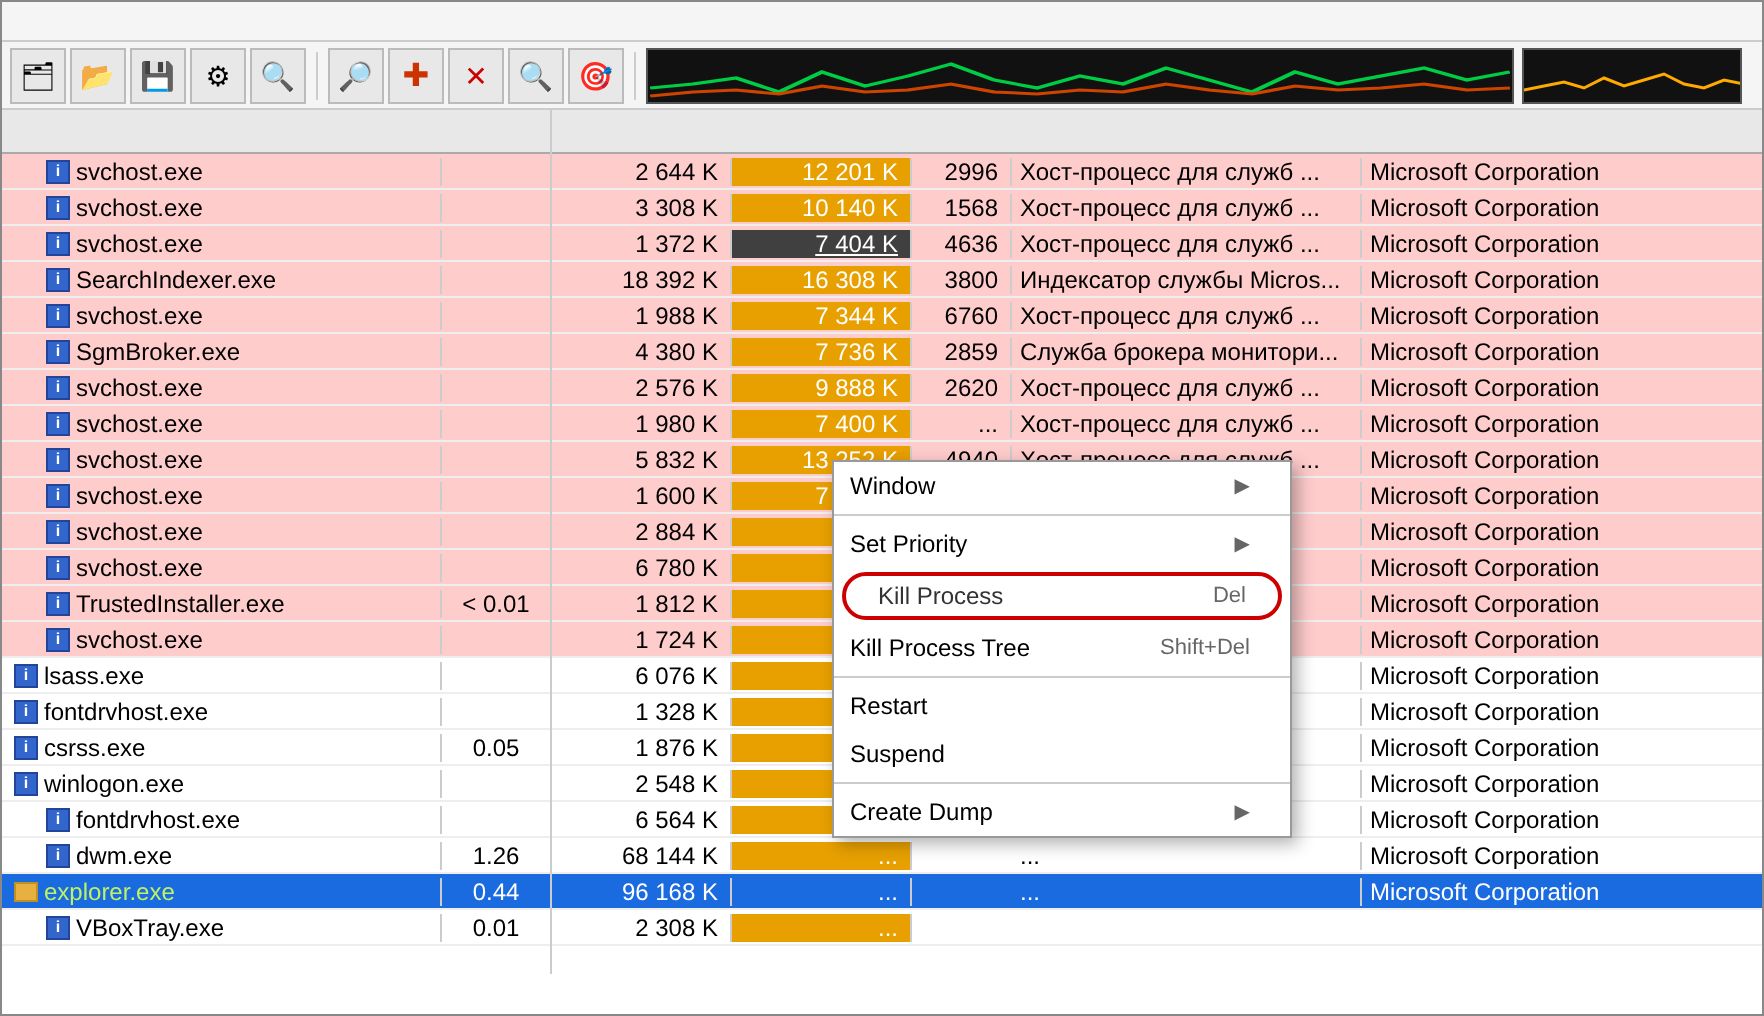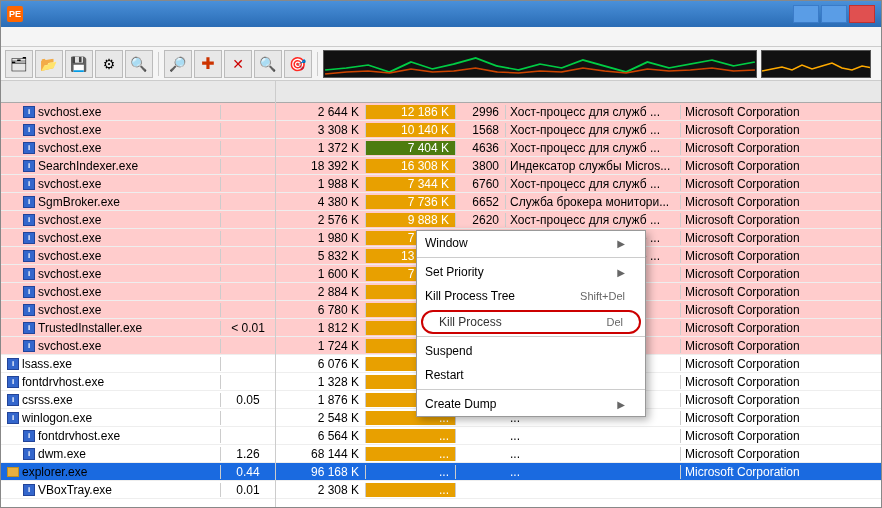--- a/index.html
+++ b/index.html
@@ -192,31 +192,20 @@
     }
     .ctx-sep { height: 1px; background: #ccc; margin: 2px 0; }
     .ctx-arrow { font-size: 10px; color: #666; }
     .ctx-shortcut { color: #666; font-size: 11px; }
   </style>
 </head>
 <body>
 
 <div class="window">
 
-  <div class="title-bar">
-    <div class="title-bar-left">
-      <div class="title-icon">PE</div>
-      <span></span>
-    </div>
-    <div class="title-bar-buttons">
-      <button class="title-btn"></button>
-      <button class="title-btn"></button>
-      <button class="title-btn close"></button>
-    </div>
-  </div>
 
   <div class="menu-bar">
     <span class="menu-item"></span>
     <span class="menu-item"></span>
     <span class="menu-item"></span>
     <span class="menu-item"></span>
     <span class="menu-item"></span>
     <span class="menu-item"></span>
     <span class="menu-item"></span>
   </div>
@@ -264,21 +253,21 @@
     <div class="table-body" id="table-body">
     <div class="table-row pink">
     <div class="col-process">
       <div class="proc-blue-sq" style="margin-left:16px">
               <span style="color:white;font-size:8px;font-weight:bold;">i</span>
             </div>
       <span style="">svchost.exe</span>
     </div>
     <div class="col-cpu" style="text-align:center;"></div>
     <div class="col-pvbytes">2 644 K</div>
-    <div class="col-workset" style="background:#e8a000; color:white; text-align:right; padding-right:6px;">12 186 K</div>
+    <div class="col-workset" style="background:#e8a000; color:white; text-align:right; padding-right:6px;">12 201 K</div>
     <div class="col-pid" style="">2996</div>
     <div class="col-desc" style="; overflow:hidden; white-space:nowrap; text-overflow:ellipsis;">Хост-процесс для служб ...</div>
     <div class="col-company" style="">Microsoft Corporation</div>
   </div>
         <div class="table-row pink">
     <div class="col-process">
       <div class="proc-blue-sq" style="margin-left:16px">
               <span style="color:white;font-size:8px;font-weight:bold;">i</span>
             </div>
       <span style="">svchost.exe</span>
@@ -292,21 +281,21 @@
   </div>
         <div class="table-row pink">
     <div class="col-process">
       <div class="proc-blue-sq" style="margin-left:16px">
               <span style="color:white;font-size:8px;font-weight:bold;">i</span>
             </div>
       <span style="">svchost.exe</span>
     </div>
     <div class="col-cpu" style="text-align:center;"></div>
     <div class="col-pvbytes">1 372 K</div>
-    <div class="col-workset" style="background:#4d7c0f; color:white; text-align:right; padding-right:6px;">7 404 K</div>
+    <div class="col-workset" style="background:#404040; color:white; text-align:right; padding-right:6px;text-decoration:underline;">7 404 K</div>
     <div class="col-pid" style="">4636</div>
     <div class="col-desc" style="; overflow:hidden; white-space:nowrap; text-overflow:ellipsis;">Хост-процесс для служб ...</div>
     <div class="col-company" style="">Microsoft Corporation</div>
   </div>
         <div class="table-row pink">
     <div class="col-process">
       <div class="proc-blue-sq" style="margin-left:16px">
               <span style="color:white;font-size:8px;font-weight:bold;">i</span>
             </div>
       <span style="">SearchIndexer.exe</span>
@@ -335,21 +324,21 @@
         <div class="table-row pink">
     <div class="col-process">
       <div class="proc-blue-sq" style="margin-left:16px">
               <span style="color:white;font-size:8px;font-weight:bold;">i</span>
             </div>
       <span style="">SgmBroker.exe</span>
     </div>
     <div class="col-cpu" style="text-align:center;"></div>
     <div class="col-pvbytes">4 380 K</div>
     <div class="col-workset" style="background:#e8a000; color:white; text-align:right; padding-right:6px;">7 736 K</div>
-    <div class="col-pid" style="">6652</div>
+    <div class="col-pid" style="">2859</div>
     <div class="col-desc" style="; overflow:hidden; white-space:nowrap; text-overflow:ellipsis;">Служба брокера монитори...</div>
     <div class="col-company" style="">Microsoft Corporation</div>
   </div>
         <div class="table-row pink">
     <div class="col-process">
       <div class="proc-blue-sq" style="margin-left:16px">
               <span style="color:white;font-size:8px;font-weight:bold;">i</span>
             </div>
       <span style="">svchost.exe</span>
     </div>
@@ -538,21 +527,21 @@
     <div class="col-cpu" style="text-align:center;">1.26</div>
     <div class="col-pvbytes">68 144 K</div>
     <div class="col-workset" style="background:#e8a000; color:white; text-align:right; padding-right:6px;">...</div>
     <div class="col-pid" style=""></div>
     <div class="col-desc" style="; overflow:hidden; white-space:nowrap; text-overflow:ellipsis;">...</div>
     <div class="col-company" style="">Microsoft Corporation</div>
   </div>
         <div class="table-row highlight">
     <div class="col-process">
       <div class="proc-folder" style="margin-left:0px"></div>
-      <span style="color:#000000;">explorer.exe</span>
+      <span style="color:#bef264;">explorer.exe</span>
     </div>
     <div class="col-cpu" style="text-align:center;">0.44</div>
     <div class="col-pvbytes">96 168 K</div>
     <div class="col-workset" style="background:#1a6ae0; color:white; text-align:right; padding-right:6px;">...</div>
     <div class="col-pid" style="color:white;"></div>
     <div class="col-desc" style="color:white;; overflow:hidden; white-space:nowrap; text-overflow:ellipsis;">...</div>
     <div class="col-company" style="color:white;">Microsoft Corporation</div>
   </div>
         <div class="table-row">
     <div class="col-process">
@@ -572,34 +561,34 @@
   <div class="context-menu" id="context-menu">
   <div class="ctx-item">
         <span>Window</span>
         <span class="ctx-arrow">▶</span>
       </div>
       <div class="ctx-sep"></div>
       <div class="ctx-item">
         <span>Set Priority</span>
         <span class="ctx-arrow">▶</span>
       </div>
+      <div class="ctx-item kill-process">
+        <span>Kill Process</span>
+        <span class="ctx-shortcut">Del</span>
+      </div>
       <div class="ctx-item">
         <span>Kill Process Tree</span>
         <span class="ctx-shortcut">Shift+Del</span>
       </div>
-      <div class="ctx-item kill-process">
-        <span>Kill Process</span>
-        <span class="ctx-shortcut">Del</span>
-      </div>
       <div class="ctx-sep"></div>
       <div class="ctx-item">
+        <span>Restart</span>
+      </div>
+      <div class="ctx-item">
         <span>Suspend</span>
-      </div>
-      <div class="ctx-item">
-        <span>Restart</span>
       </div>
       <div class="ctx-sep"></div>
       <div class="ctx-item">
         <span>Create Dump</span>
         <span class="ctx-arrow">▶</span>
       </div>
     </div>
 </div>
 
 </body></html>

